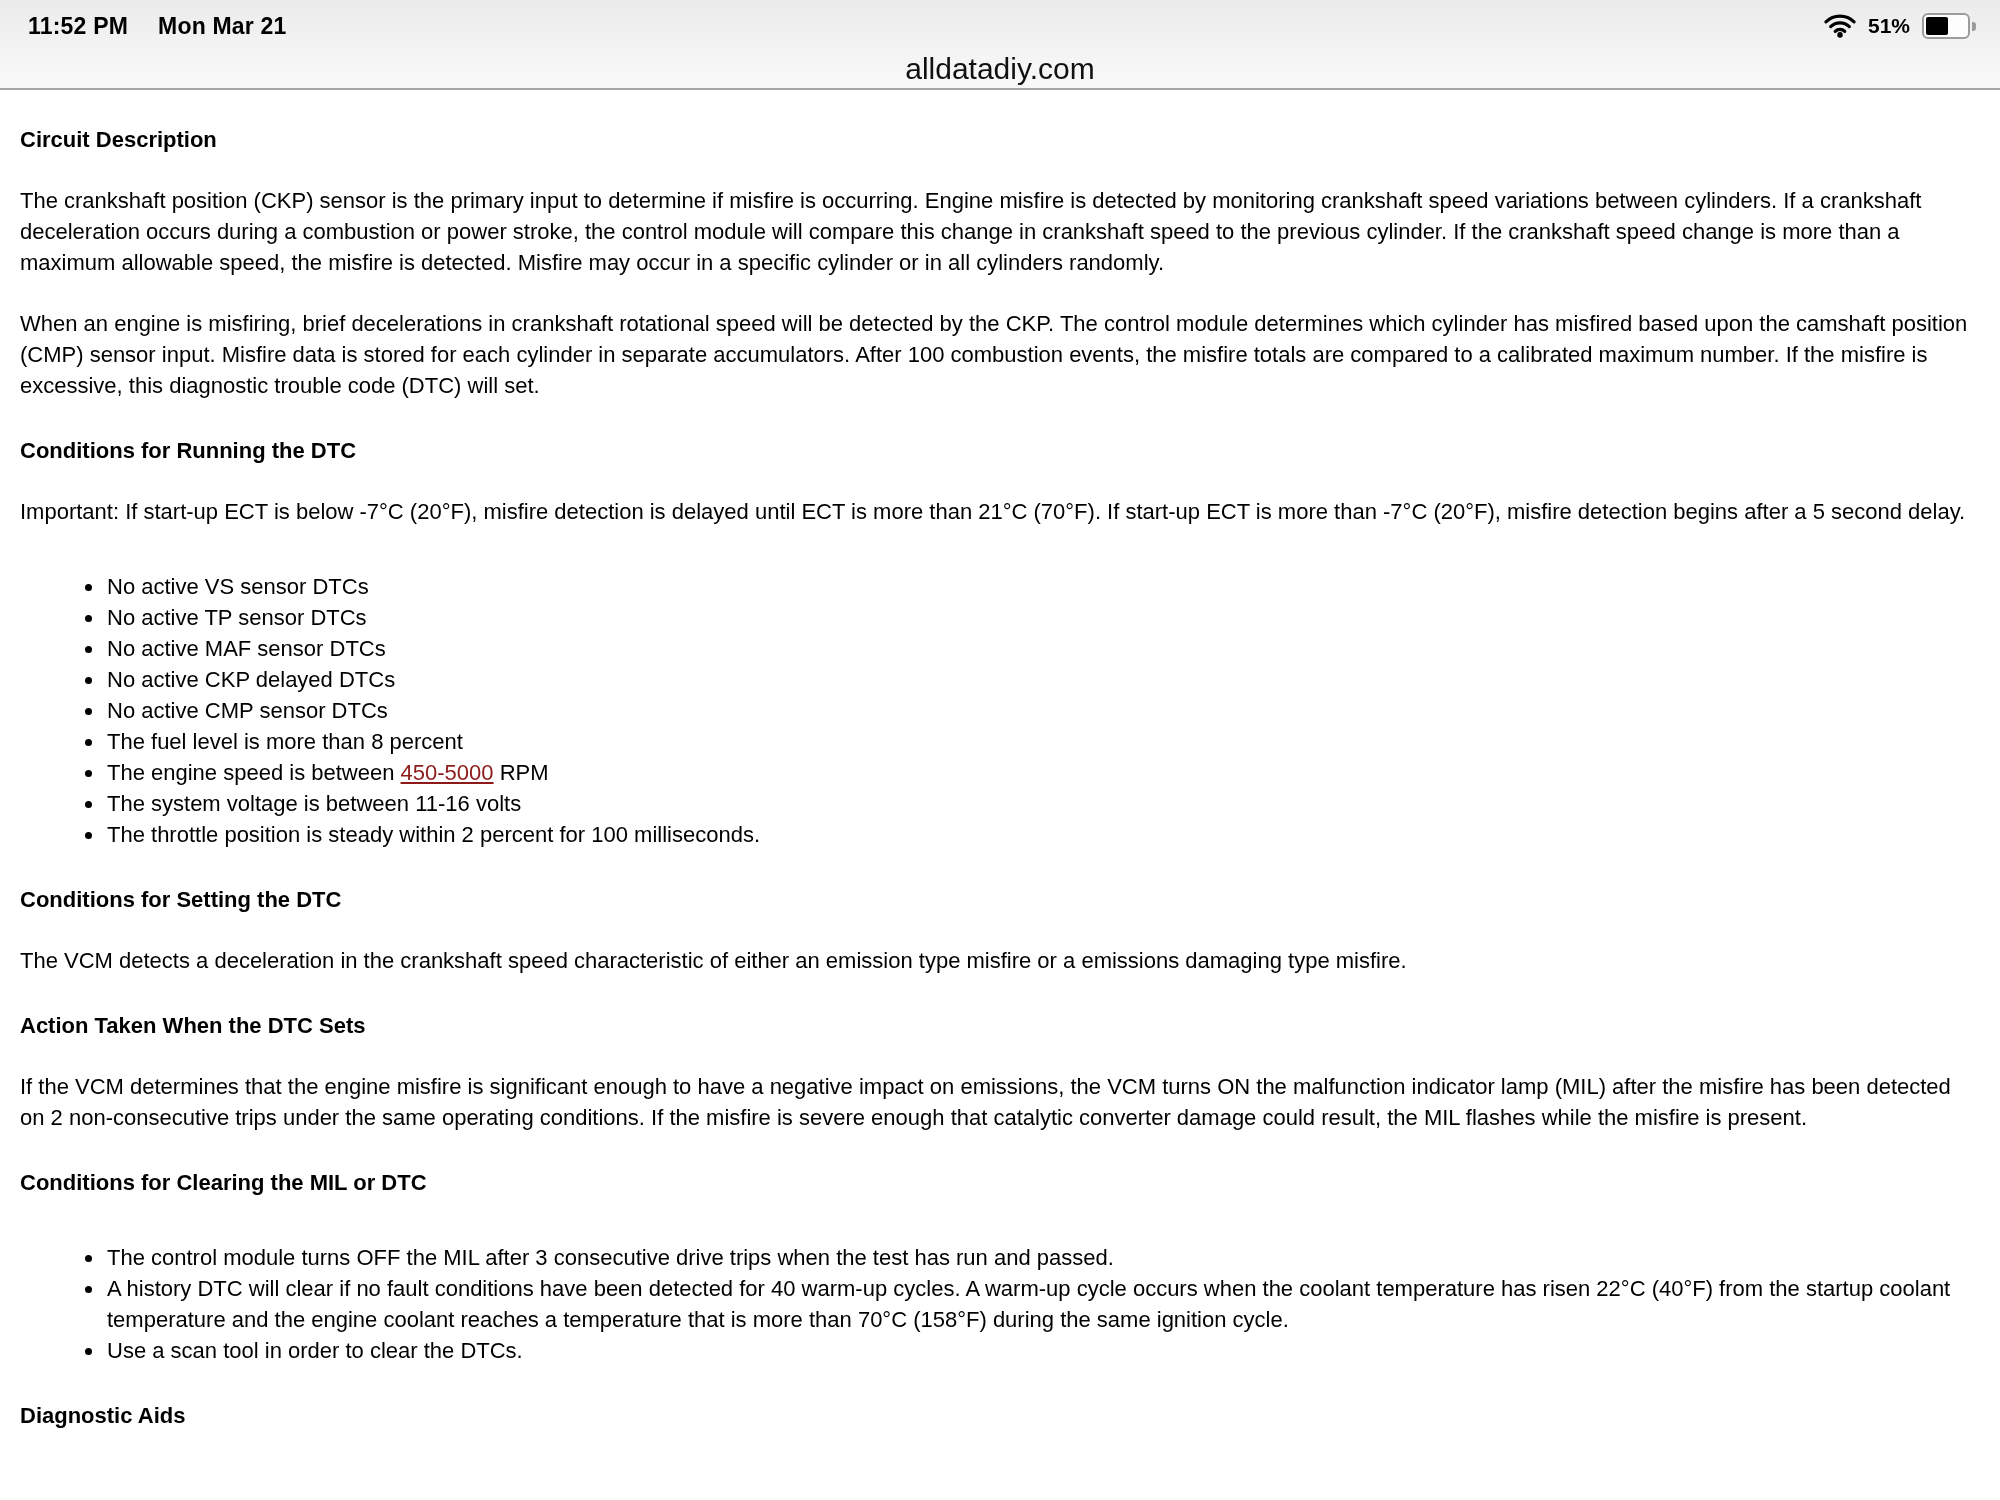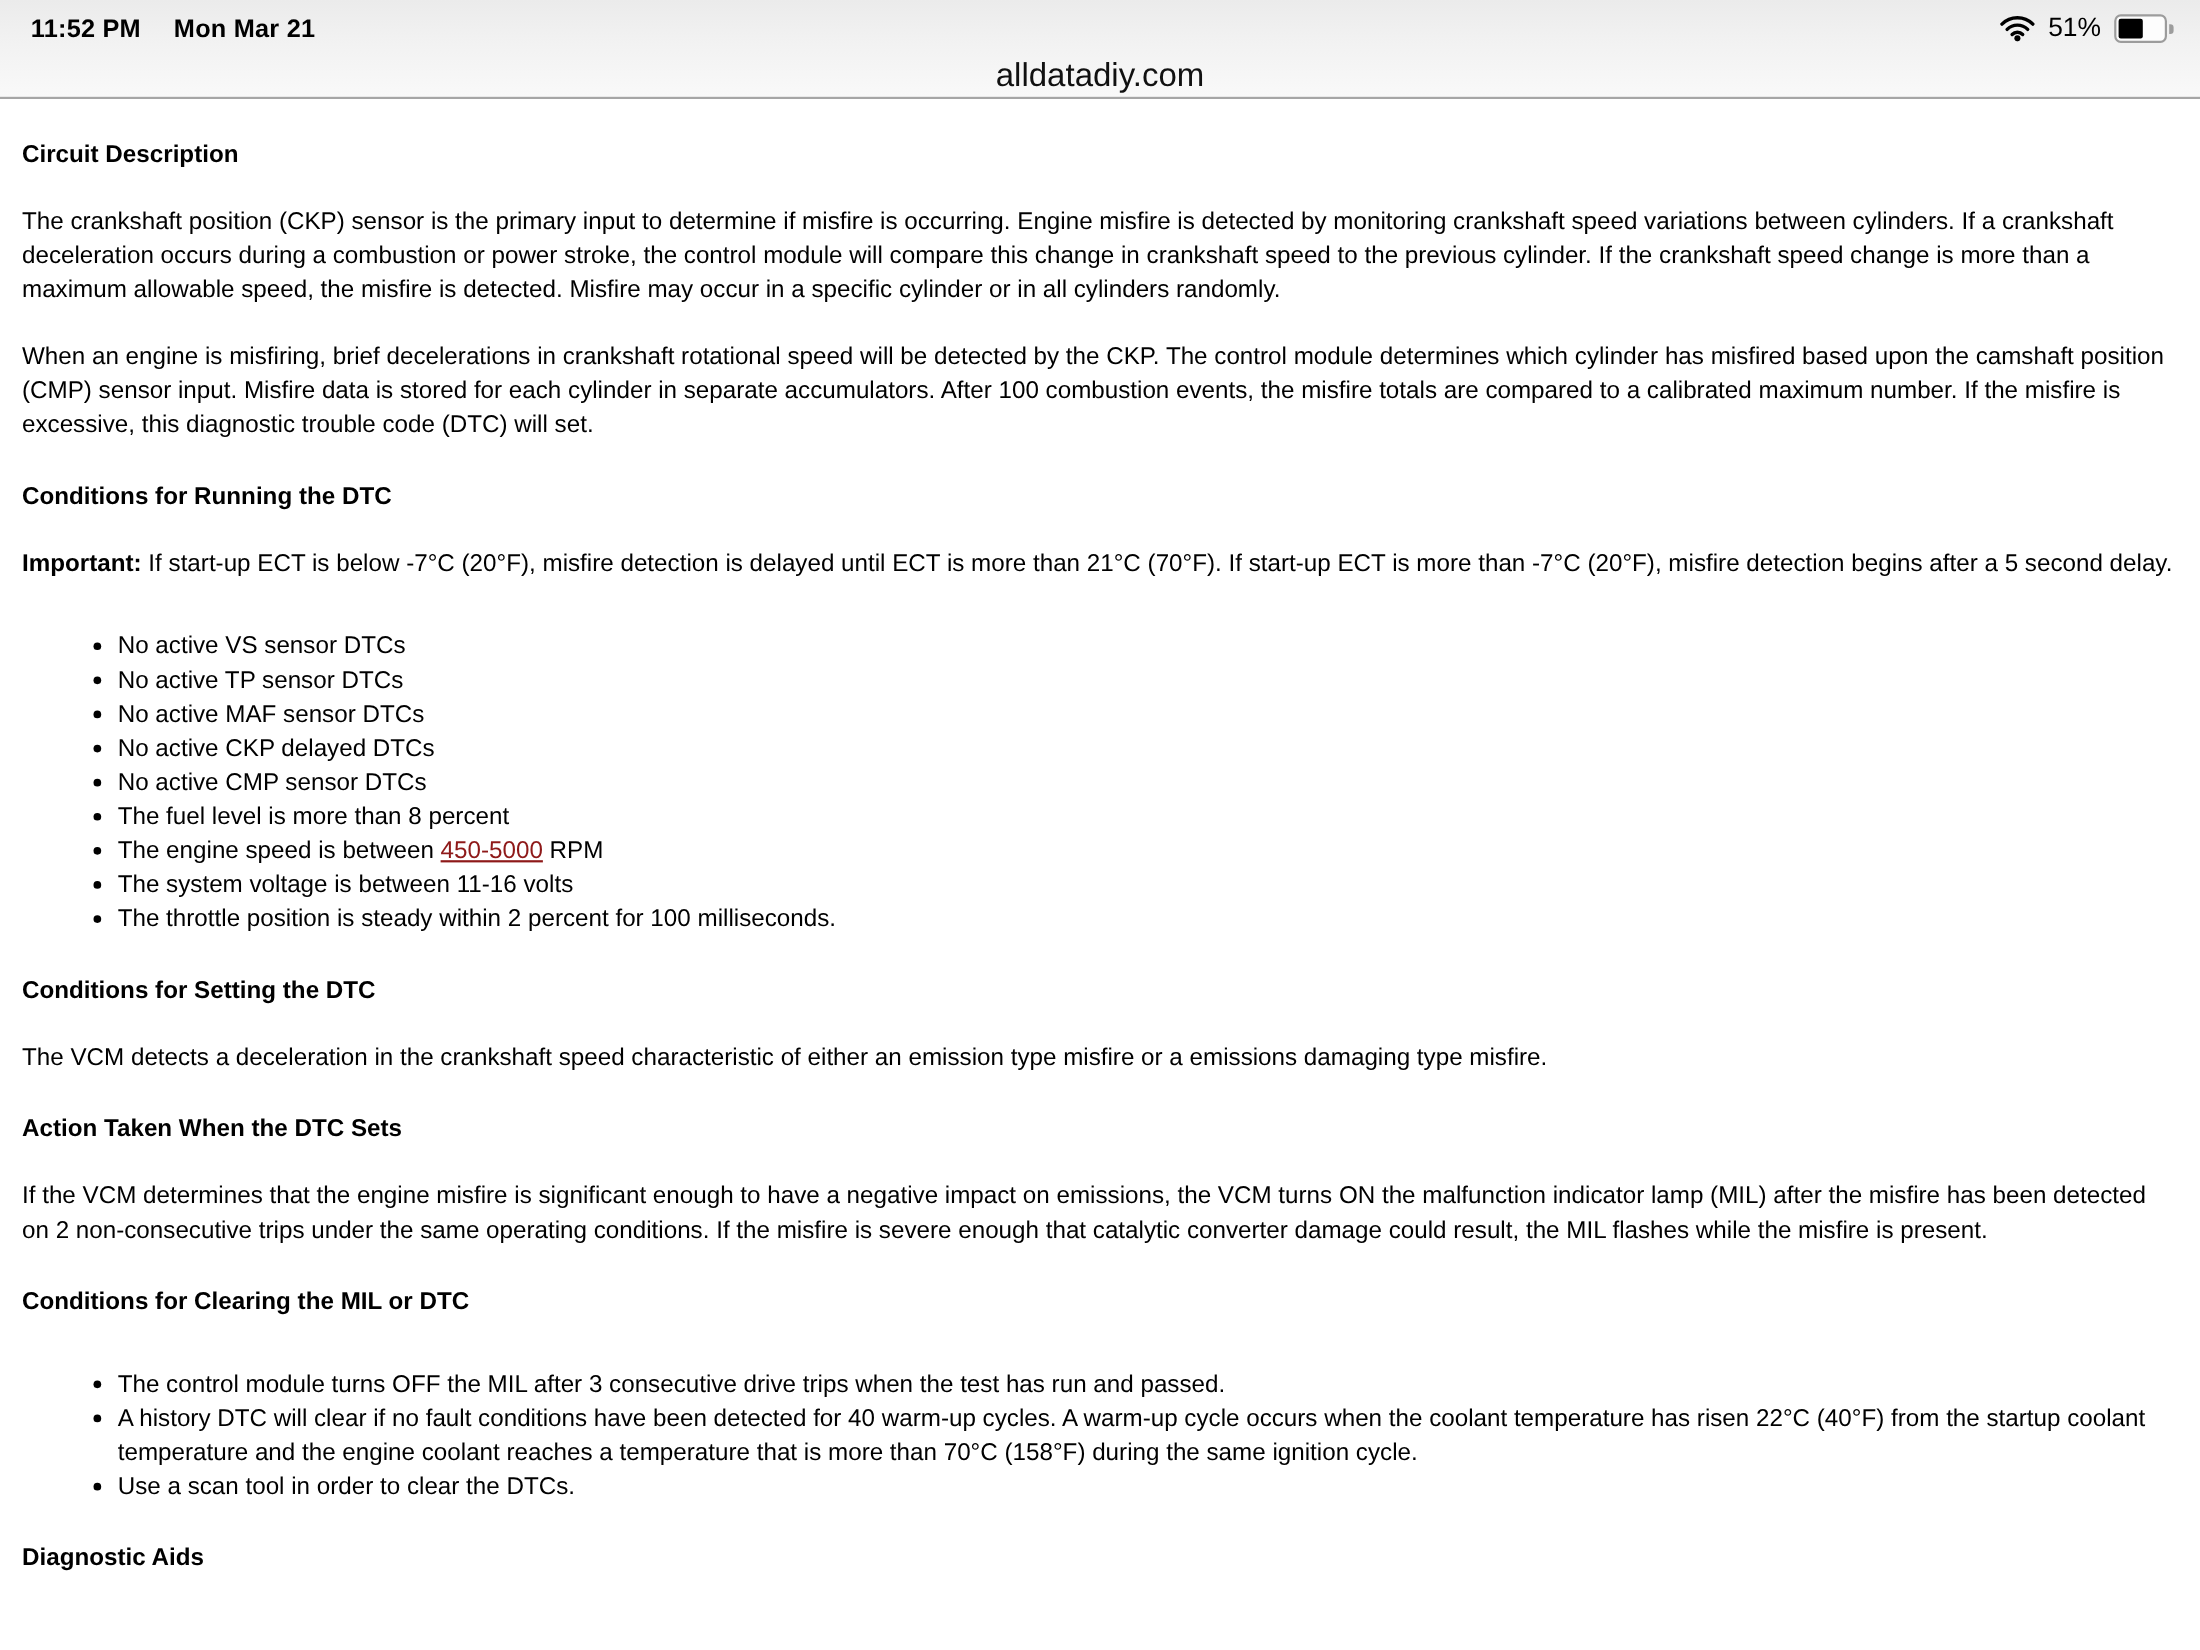--- a/index.html
+++ b/index.html
@@ -16,21 +16,21 @@
     border-bottom: 2px solid var(--header-border, #a6a6a6);
   }
   .status-bar {
     height: 40px;
     display: flex; justify-content: space-between; align-items: center;
     padding: 6px 24px 0 28px;
   }
   .status-left { display: flex; align-items: center; gap: 30px; }
   .status-time, .status-date { font-size: 23px; font-weight: 600; letter-spacing: 0.2px; }
   .status-right { display: flex; align-items: center; gap: 12px; }
-  .battery-percent { font-size: 24px; font-weight: 400; }
+  .battery-percent { font-size: 21px; font-weight: 700; }
   .wifi-icon svg { display: block; }
   .battery-icon { display: flex; align-items: center; }
   .battery-body {
     position: relative; width: 44px; height: 22px;
     border: 2px solid #9c9c9c; border-radius: 6px; background: #fdfdfd;
   }
   .battery-fill {
     position: absolute; left: 2px; top: 2px; bottom: 2px; width: 50%;
     background: #000; border-radius: 2px;
   }
@@ -55,21 +55,21 @@
   .content ul {
     margin: 44px 0 28px 0;
     padding-left: 85px;
     list-style: disc;
   }
   .content li { margin: 0; padding-left: 2px; }
   .inline-link {
     color: var(--link-color, #8e1919);
     text-decoration: underline;
   }
-  .bold-label { font-weight: bold; }
+  .bold-label { font-weight: normal; }
 </style>
 </head>
 <body>
 
 <div class="header">
   <div class="status-bar">
     <div class="status-left">
       <span class="status-time">11:52 PM</span>
       <span class="status-date">Mon Mar 21</span>
     </div>

